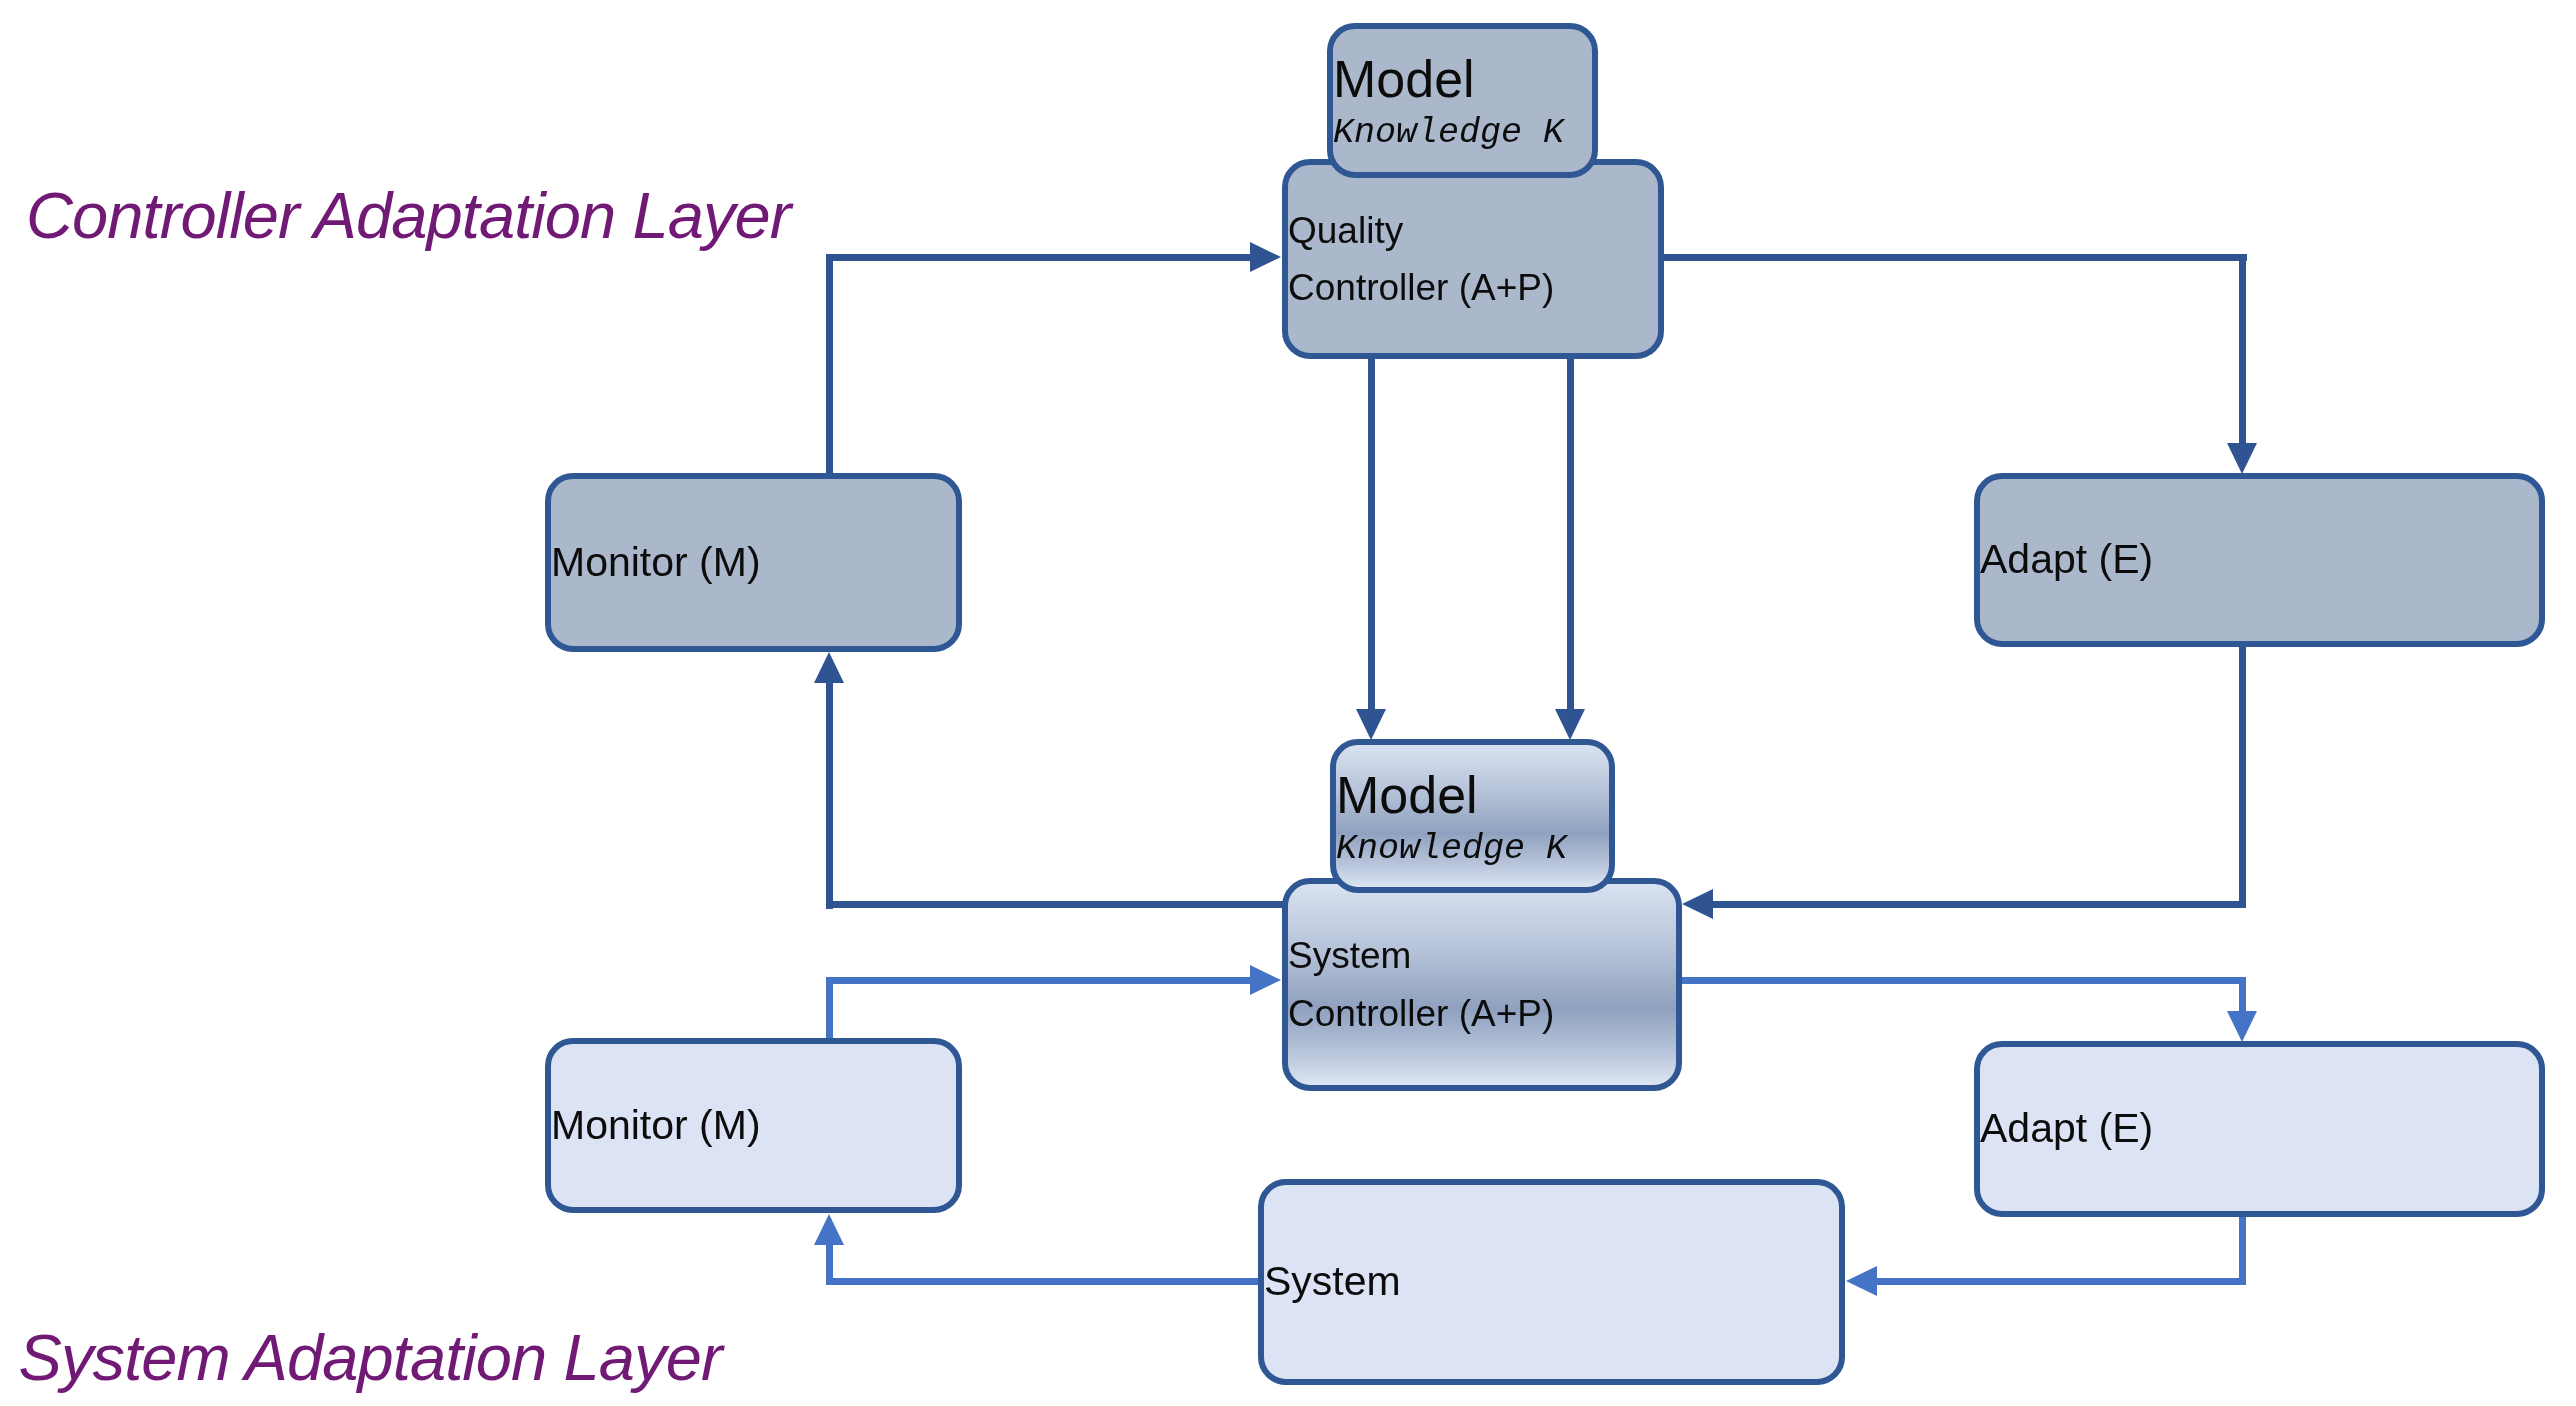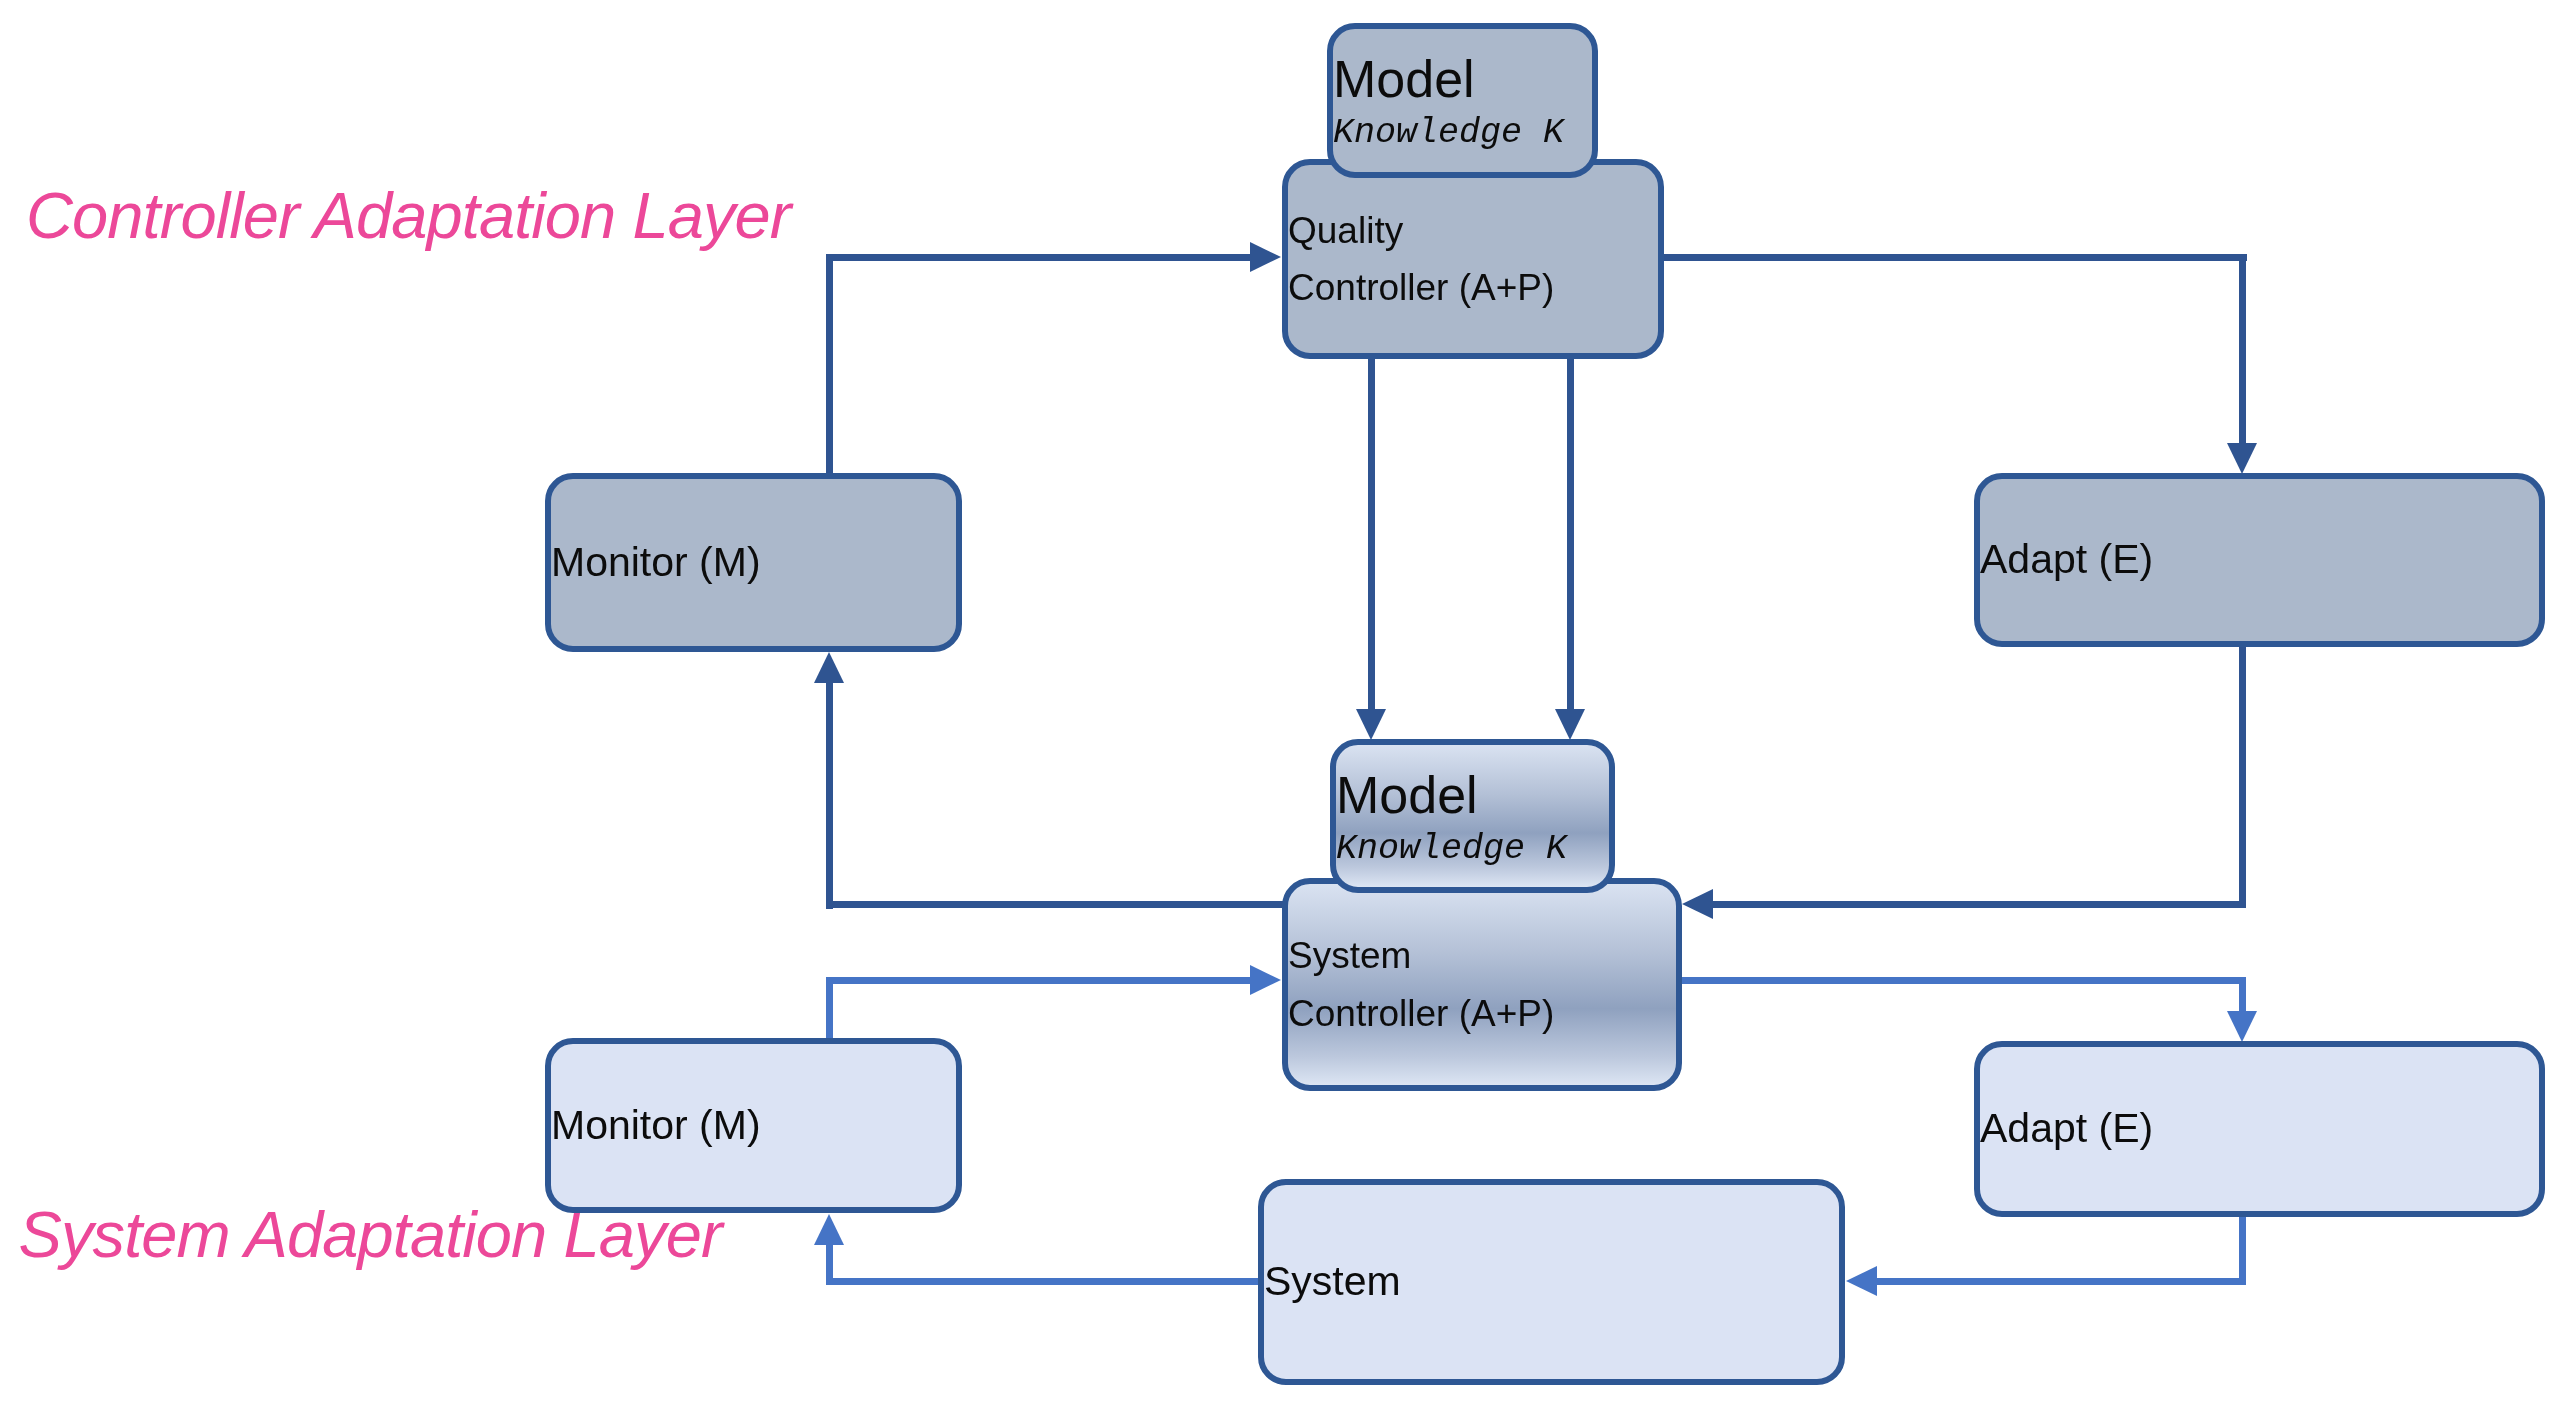--- a/index.html
+++ b/index.html
@@ -7,21 +7,21 @@
     position:relative;
     width:2576px;height:1407px;
     background:#ffffff;
     font-family:"Liberation Sans", sans-serif;
     overflow:hidden;
   }
   .layer-label{
     position:absolute;
     font-size:65px;
     font-style:italic;
-    color:#ec4899;
+    color:#701a75;
     white-space:nowrap;
     letter-spacing:-0.9px;
   }
   .box{
     position:absolute;
     box-sizing:border-box;
     border:6.5px solid #2e5794;
     border-radius:28px;
     display:flex;
     flex-direction:column;
@@ -41,21 +41,21 @@
   .arrowhead{position:absolute;width:0;height:0;}
   .z2{z-index:2;}
   .z3{z-index:3;}
 </style>
 </head>
 <body>
 
 <div class="canvas">
 
   <div class="layer-label" style="left:26px;top:178px;">Controller Adaptation Layer</div>
-  <div class="layer-label" style="left:18.5px;top:1197px;">System Adaptation Layer</div>
+  <div class="layer-label" style="left:18.5px;top:1320px;">System Adaptation Layer</div>
 
   <div id="connector-group">
       <div class="seg" style="background: rgb(47, 84, 145); left: 826px; top: 254px; width: 7.4px; height: 224px;"></div>
       <div class="seg" style="background: rgb(47, 84, 145); left: 826px; top: 254px; width: 434px; height: 7.4px;"></div>
       <div class="arrowhead" style="border-top: 15.8px solid transparent; border-bottom: 15.8px solid transparent; border-left: 31.5px solid rgb(47, 84, 145); left: 1250px; top: 242px;"></div>
       <div class="seg" style="background: rgb(47, 84, 145); left: 1660px; top: 254px; width: 587px; height: 7.4px;"></div>
       <div class="seg" style="background: rgb(47, 84, 145); left: 2239px; top: 254px; width: 7.4px; height: 198px;"></div>
       <div class="arrowhead" style="border-left: 15.8px solid transparent; border-right: 15.8px solid transparent; border-top: 31.5px solid rgb(47, 84, 145); left: 2227px; top: 443px;"></div>
       <div class="seg" style="background: rgb(47, 84, 145); left: 1368px; top: 353px; width: 7.4px; height: 365px;"></div>
       <div class="arrowhead" style="border-left: 15.8px solid transparent; border-right: 15.8px solid transparent; border-top: 31.5px solid rgb(47, 84, 145); left: 1356px; top: 709px;"></div>

